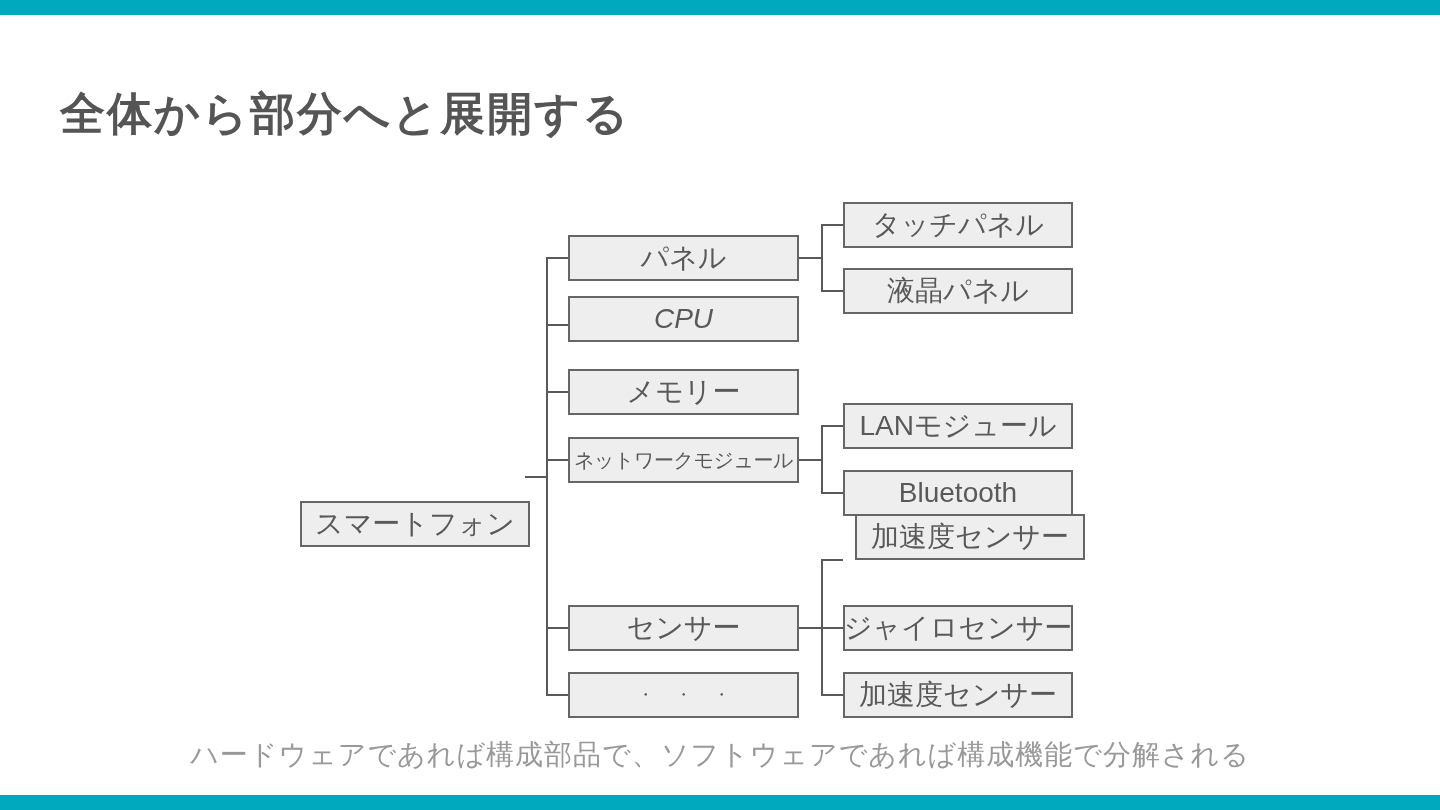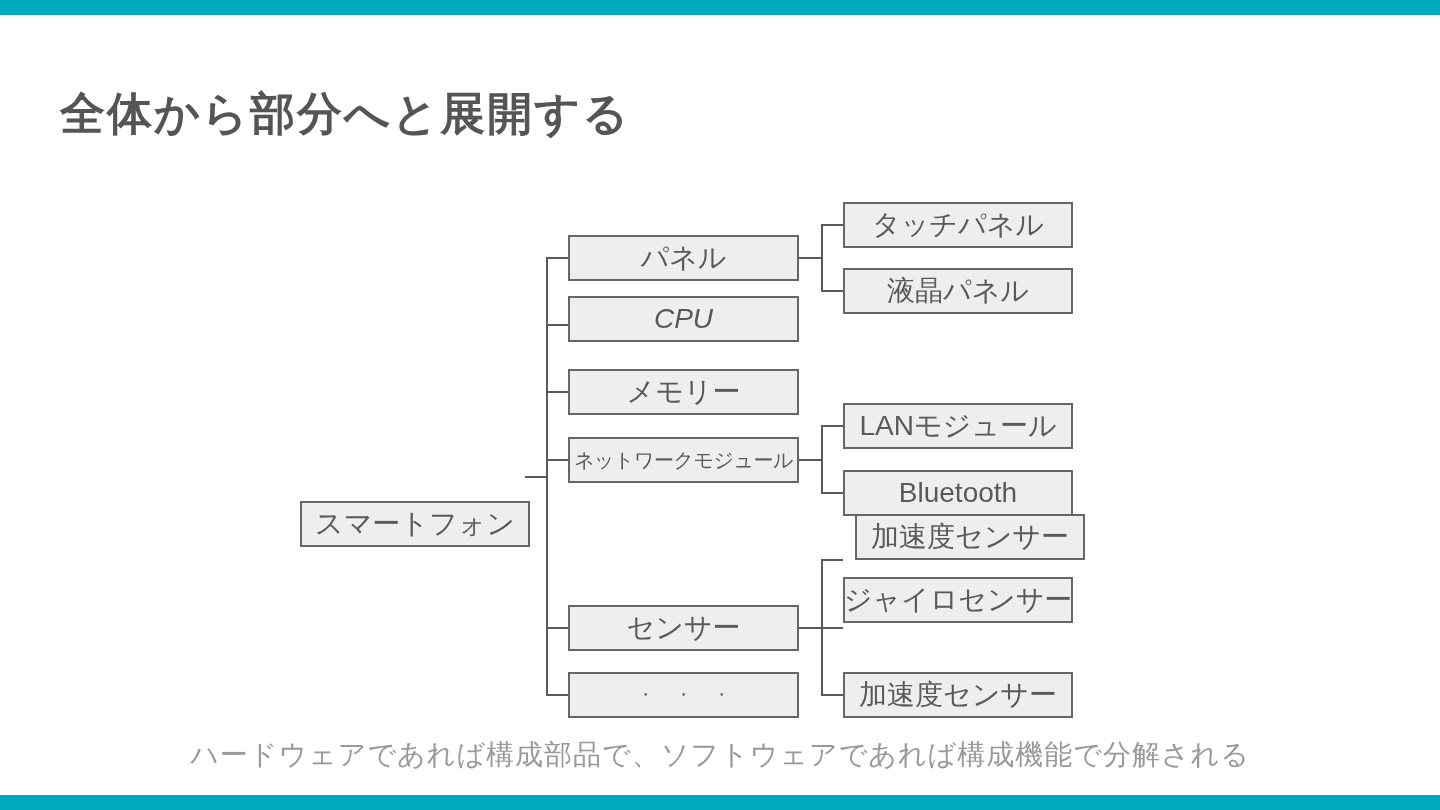--- a/index.html
+++ b/index.html
@@ -69,21 +69,21 @@
     <div class="node lv2" style="top:369px;">メモリー</div>
     <div class="node lv2 tight" style="top:437px;">ネットワークモジュール</div>
     <div class="node lv2" style="top:605px;">センサー</div>
     <div class="node lv2 dots" style="top:672px;">・・・</div>
 
     <div class="node lv3" style="top:202px;">タッチパネル</div>
     <div class="node lv3" style="top:268px;">液晶パネル</div>
     <div class="node lv3" style="top:403px;">LANモジュール</div>
     <div class="node lv3" style="top:470px;">Bluetooth</div>
     <div class="node lv3" style="top:514px;margin-left:12px;">加速度センサー</div>
-    <div class="node lv3" style="top:577px;">ジャイロセンサー</div>
+    <div class="node lv3" style="top:605px;">ジャイロセンサー</div>
     <div class="node lv3" style="top:672px;">加速度センサー</div>
 
     <div class="hline" style="left:525px;top:476px;width:22px;"></div>
     <div class="vline" style="left:546px;top:257px;height:439px;"></div>
 
     <div class="hline" style="left:546px;top:257px;width:22px;"></div>
     <div class="hline" style="left:546px;top:324px;width:22px;"></div>
     <div class="hline" style="left:546px;top:391px;width:22px;"></div>
     <div class="hline" style="left:546px;top:459px;width:22px;"></div>
     <div class="hline" style="left:546px;top:627px;width:22px;"></div>

